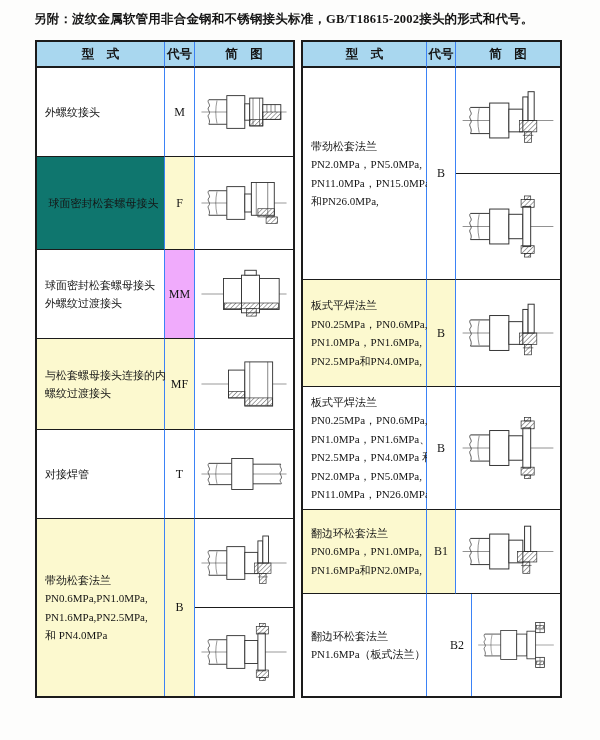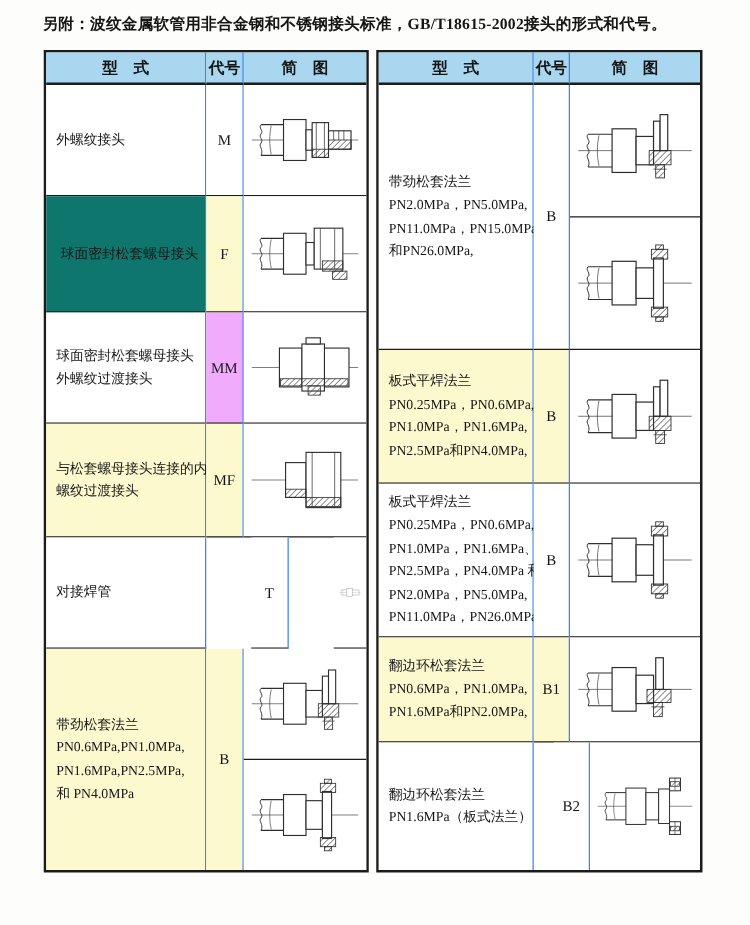--- a/index.html
+++ b/index.html
@@ -152,21 +152,21 @@
               <rect x="36" y="18" width="20" height="34" fill="#fff" stroke="#2e2e2e" stroke-width="1.1"></rect>
               <rect x="56" y="8" width="34" height="54" fill="#fff" stroke="#2e2e2e" stroke-width="1.1"></rect>
               <line x1="62" y1="8" x2="62" y2="62" stroke="#2e2e2e" stroke-width="0.7"></line>
               <line x1="84" y1="8" x2="84" y2="62" stroke="#2e2e2e" stroke-width="0.7"></line>
               <rect x="36" y="44" width="20" height="8" fill="url(#h4)" stroke="#2e2e2e" stroke-width="0.8"></rect>
               <rect x="56" y="52" width="34" height="9" fill="url(#h4)" stroke="#2e2e2e" stroke-width="0.8"></rect>
             </svg>
           </div>
         </div>
       </div>
-      <div class="trow" style="flex: 0 0 89px; gap: 36px;">
+      <div class="trow" style="flex: 0 0 89px;">
         <div class="cell type-cell" style="flex: 0 0 128px; background: rgb(255, 255, 255);">
           <div class="type-line">对接焊管</div>
         </div>
         <div class="cell code-cell" style="flex: 0 0 30px; background: rgb(255, 255, 255);">T</div>
         <div class="cell diagram-cell">
           <div class="diagram-sub">
             <svg viewBox="0 0 110 70" preserveAspectRatio="xMidYMid meet">
               <defs>
                 <pattern id="h5" width="4" height="4" patternTransform="rotate(45)" patternUnits="userSpaceOnUse">
                   <line x1="0" y1="0" x2="0" y2="4" stroke="#3c3c3c" stroke-width="1.1"></line>

